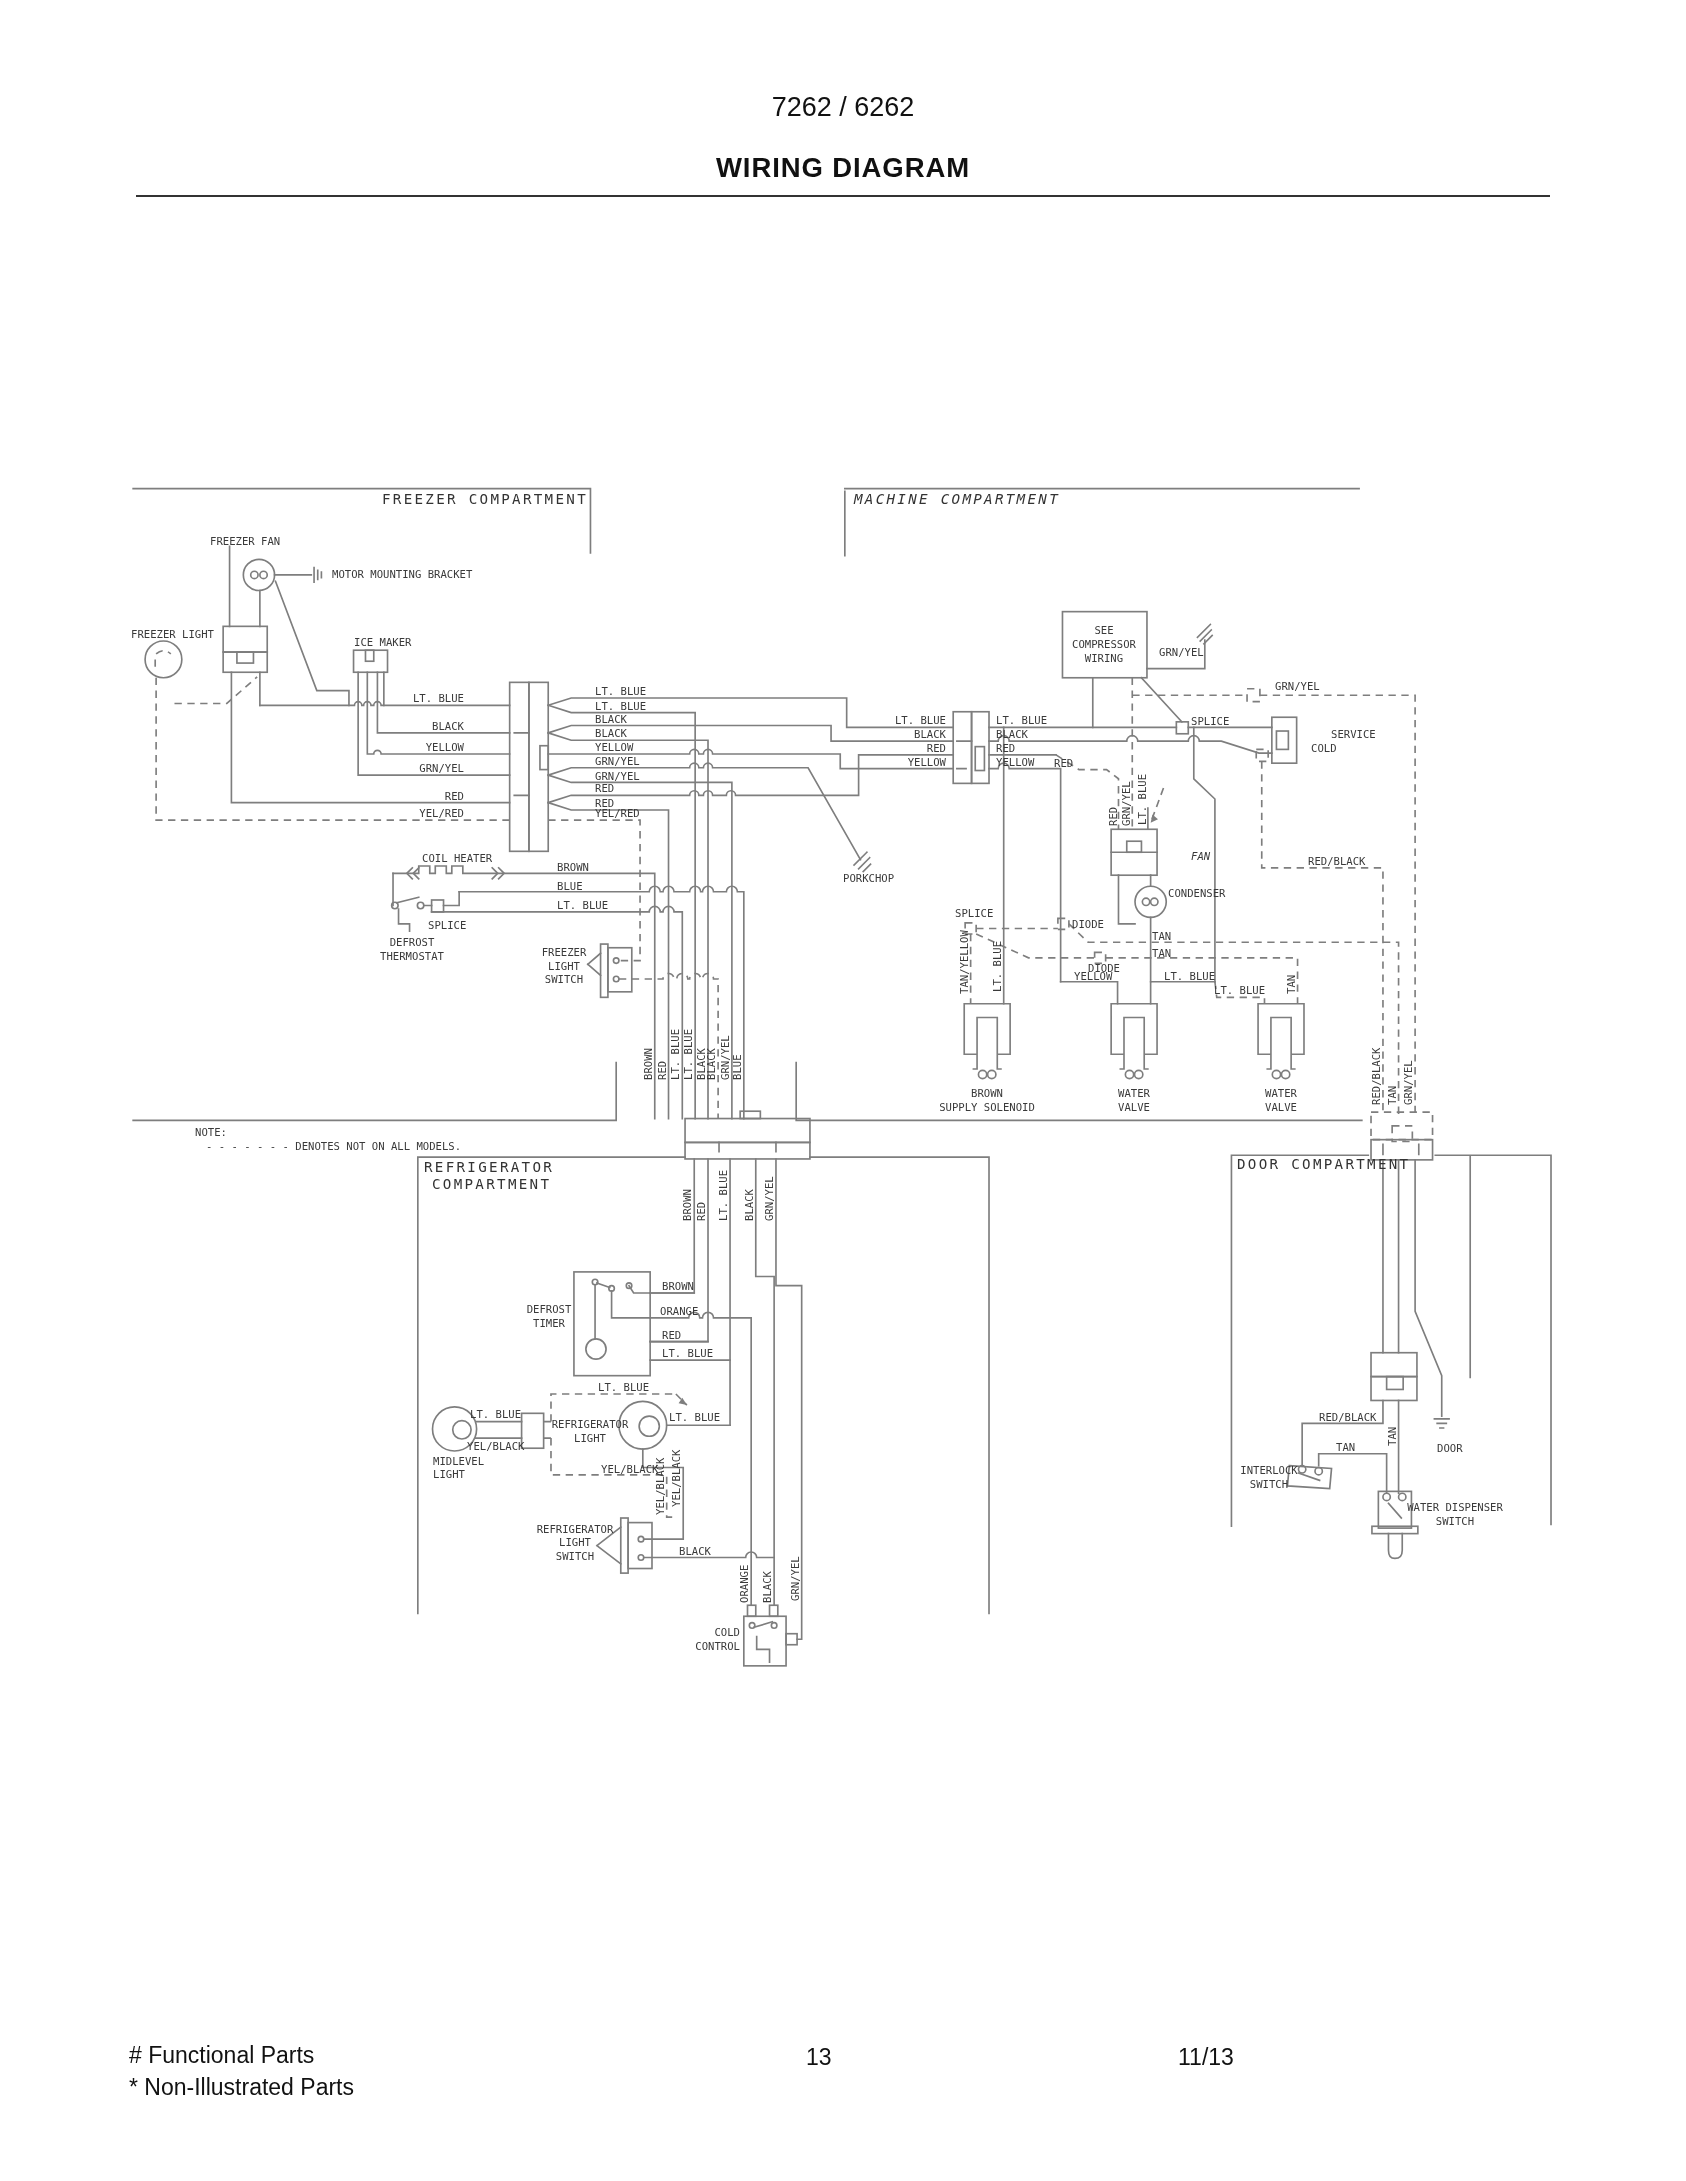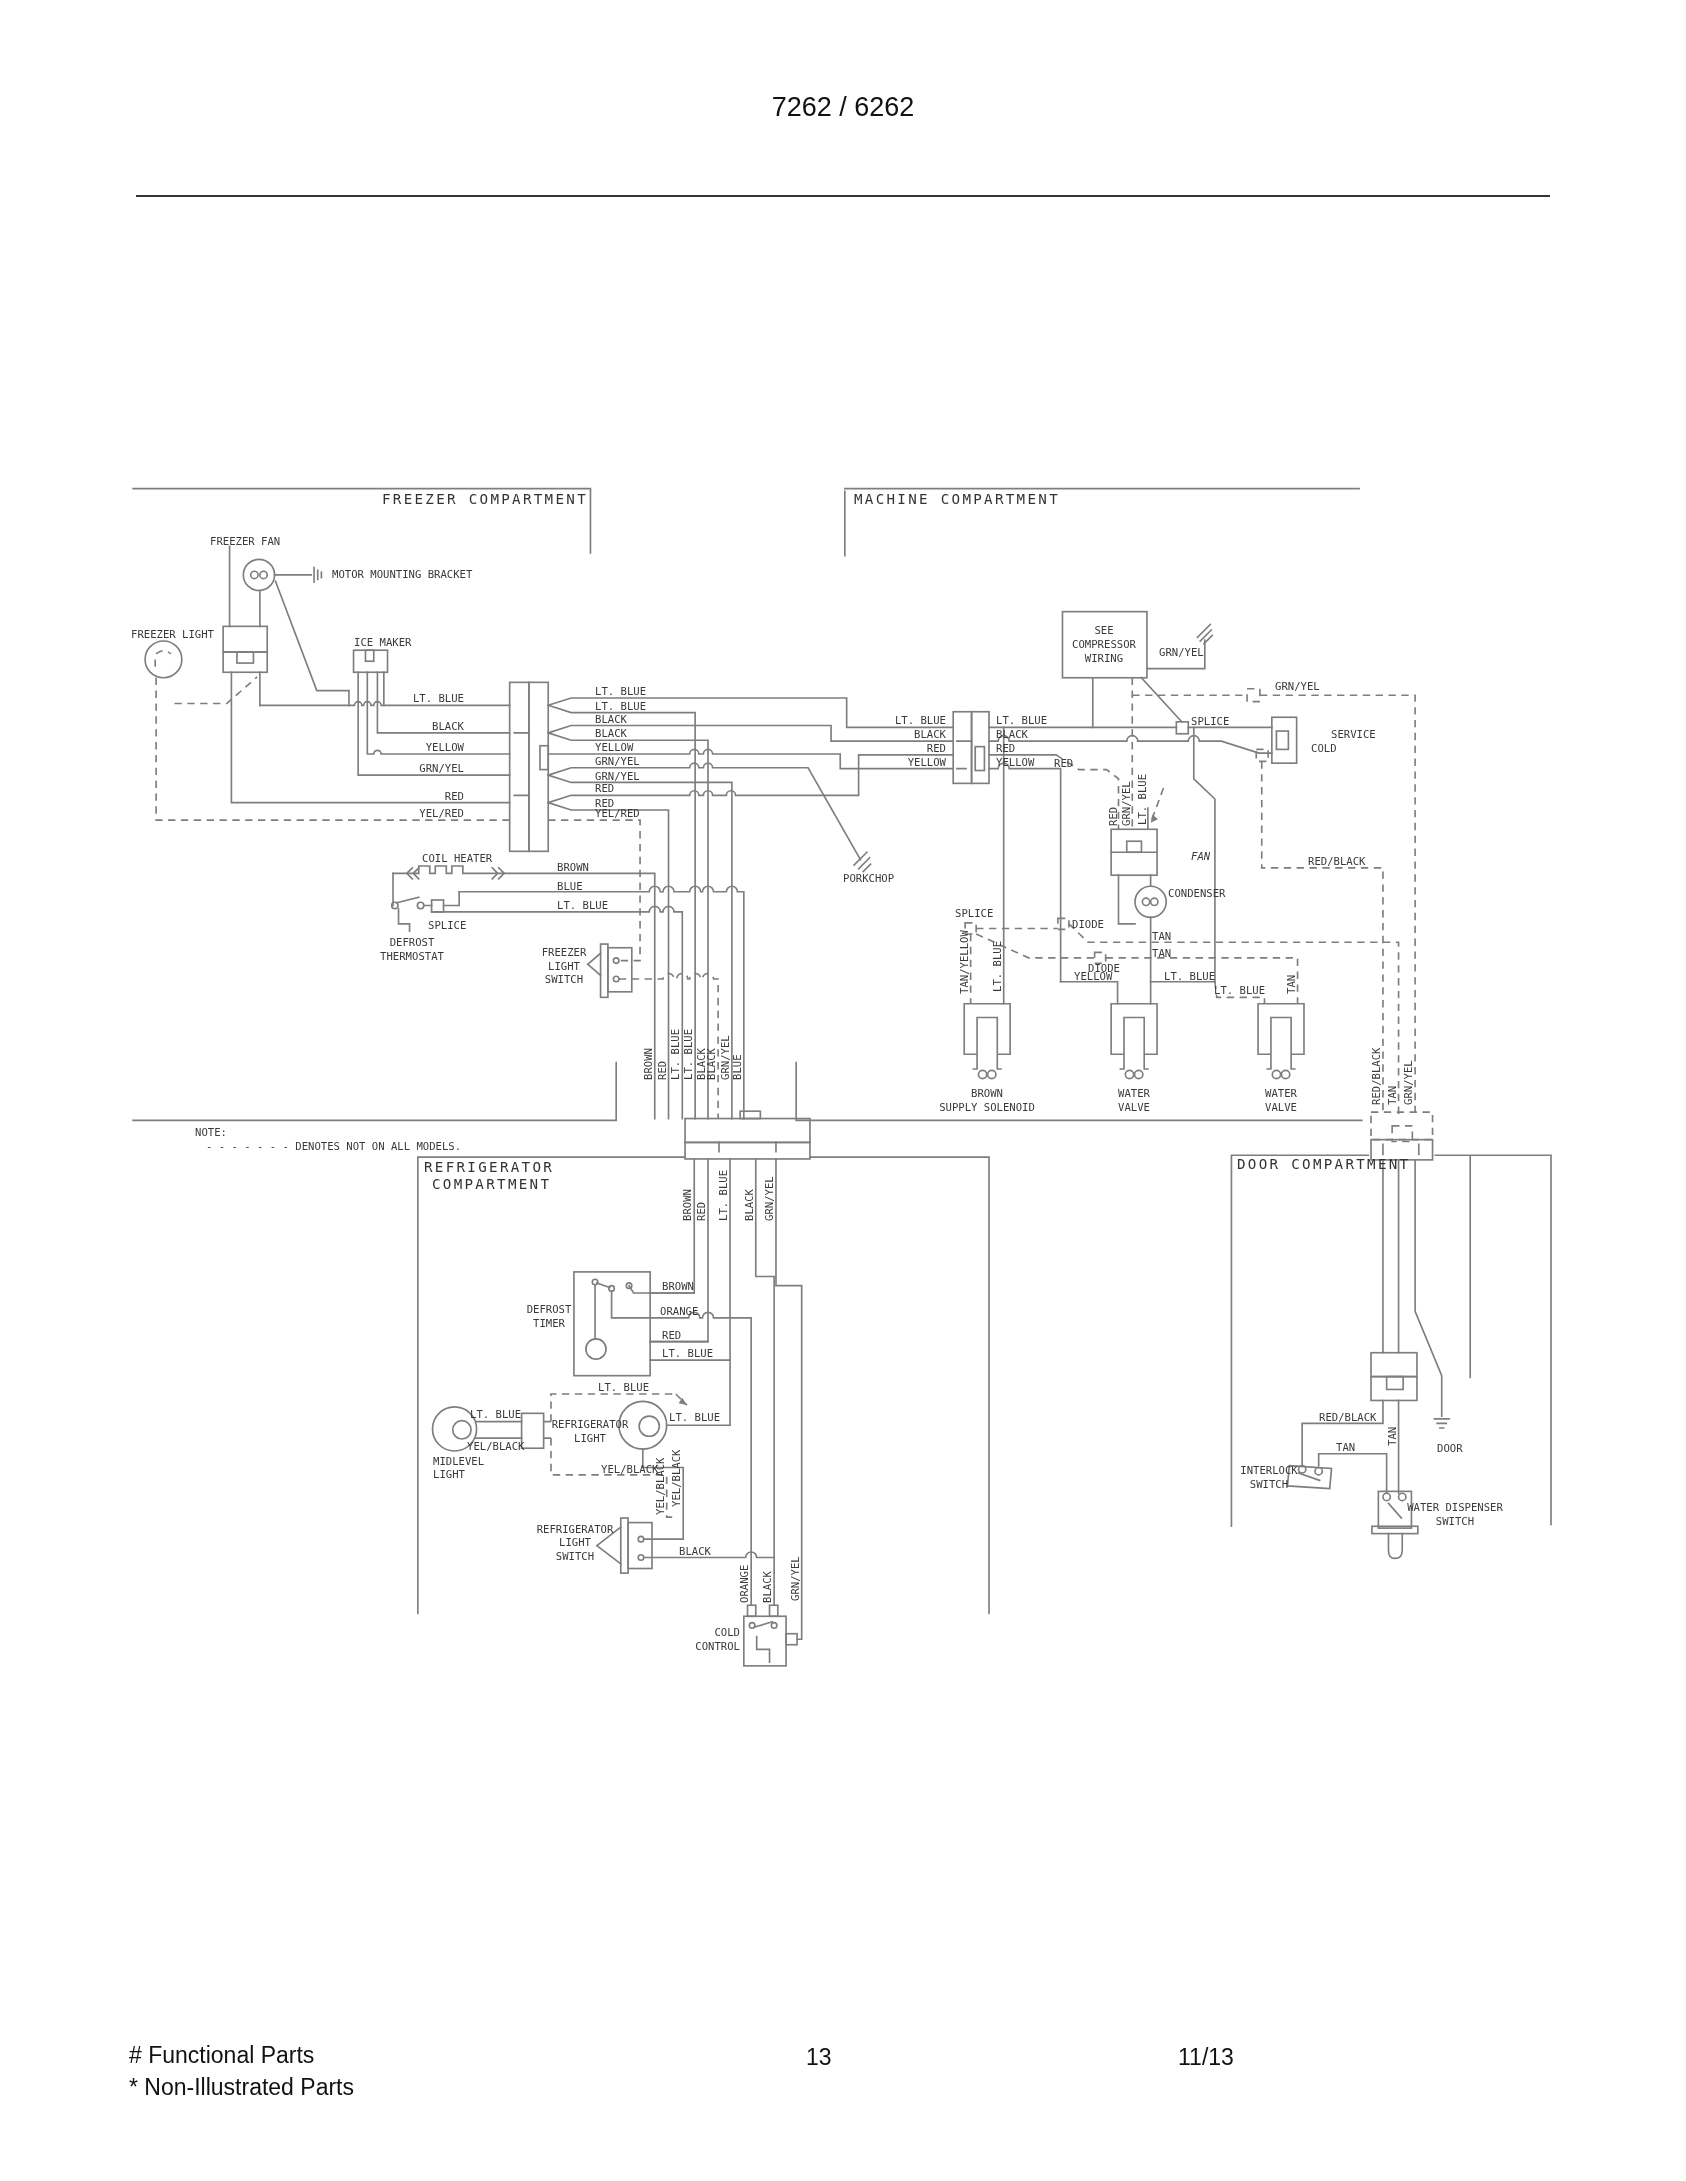--- a/index.html
+++ b/index.html
@@ -19,20 +19,21 @@
   .lbl.ac{transform:translateX(-50%);}
   .lbl.rot{transform:rotate(-90deg);transform-origin:0 0;}
   .lbl.sec{font-size:14.2px;letter-spacing:2.3px;color:#333;}
 </style>
 </head>
 <body>
 
 <div id="page">
 
   <div class="hdr-model">7262 / 6262</div>
+  <div class="hdr-title">WIRING DIAGRAM</div>
   <div class="hdr-rule"></div>
 
   <svg id="art" width="1686" height="2182" viewBox="0 0 1836 2376">
 
     <g fill="none" stroke="#7e7e7e" stroke-width="1.8" stroke-linecap="square">
 
       <path d="M145,532 H643 V602"></path>
       <path d="M920,532 H1480 M920,535 V605"></path>
       <path d="M671,1157 V1220 H145"></path>
       <path d="M867,1157 V1220 H1483"></path>
@@ -237,21 +238,21 @@
     </g>
 
     <g fill="#7e7e7e" stroke="none">
       <path d="M748,1530 l-9,-2 l4,-6 z"></path>
       <path d="M1253,896 l2,-9 l6,5 z"></path>
     </g>
   </svg>
 
   <div id="label-layer">
       <div class="lbl sec ae" style="left: 588px; top: 493px;">FREEZER COMPARTMENT</div>
-      <div class="lbl sec" style="left: 854px; top: 493px;">MACHINE COMPARTMENT</div>
+      <div class="lbl sec" style="left: 854px; top: 493px; font-style: italic;">MACHINE COMPARTMENT</div>
       <div class="lbl sec" style="left: 424px; top: 1161px;">REFRIGERATOR</div>
       <div class="lbl sec" style="left: 432px; top: 1178px;">COMPARTMENT</div>
       <div class="lbl sec" style="left: 1237px; top: 1158px;">DOOR COMPARTMENT</div>
       <div class="lbl" style="left: 195px; top: 1126px;">NOTE:</div>
       <div class="lbl" style="left: 206px; top: 1140px;">- - - - - - - DENOTES NOT ON ALL MODELS.</div>
       <div class="lbl" style="left: 210px; top: 535px;">FREEZER FAN</div>
       <div class="lbl" style="left: 332px; top: 568px;">MOTOR MOUNTING BRACKET</div>
       <div class="lbl" style="left: 131px; top: 628px;">FREEZER LIGHT</div>
       <div class="lbl" style="left: 354px; top: 636px;">ICE MAKER</div>
       <div class="lbl ae" style="left: 464px; top: 692px;">LT. BLUE</div>

